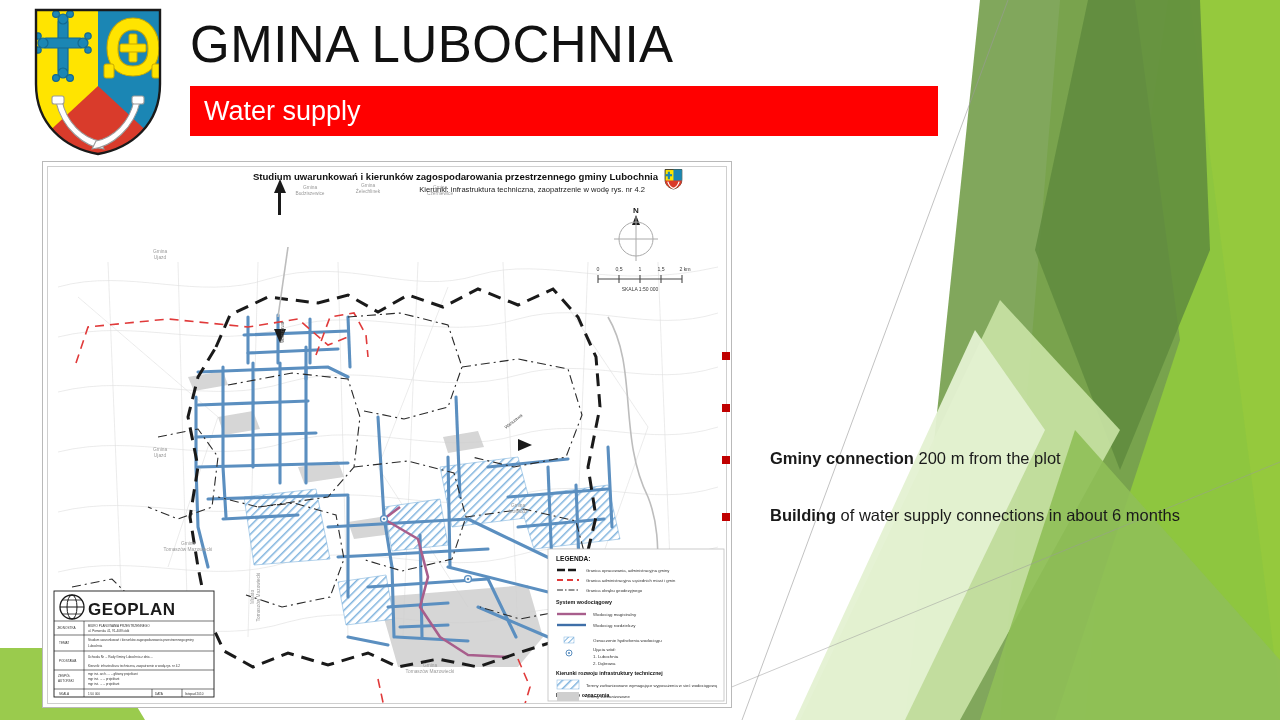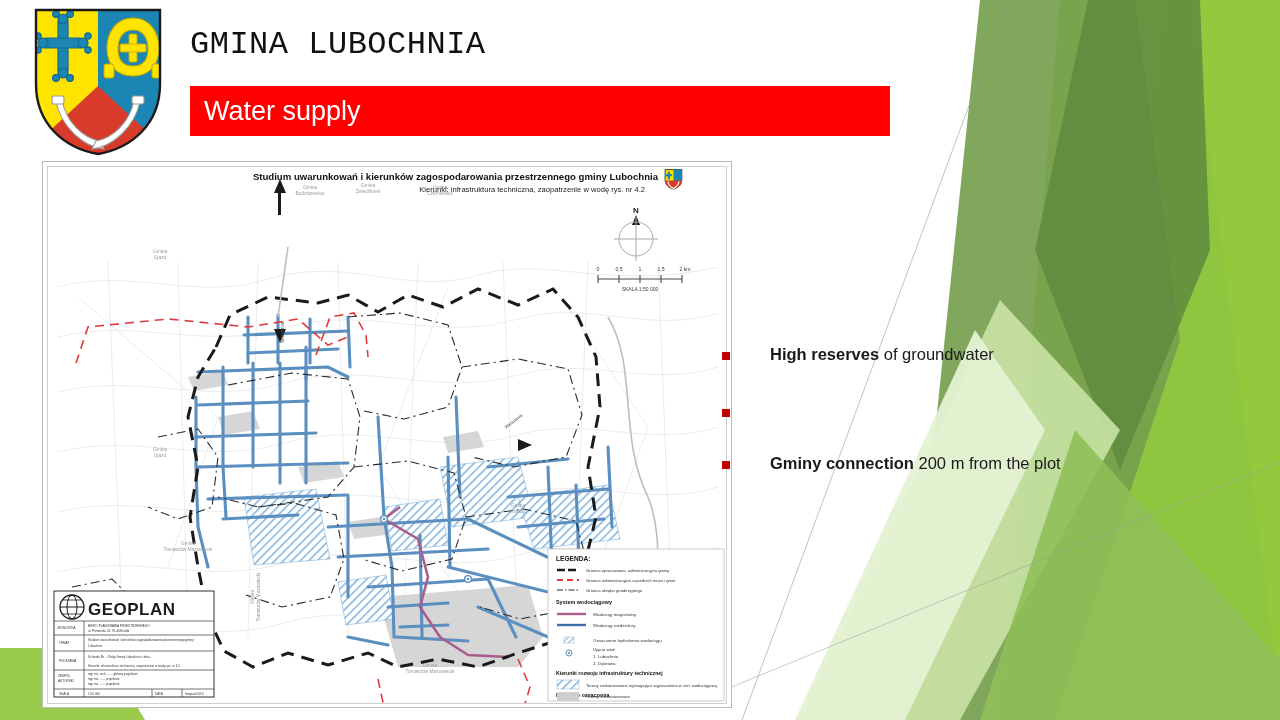--- a/index.html
+++ b/index.html
@@ -7,24 +7,24 @@
        font-family:"Liberation Sans",sans-serif;position:relative;}
 
   
   #deco{position:absolute;inset:0;width:1280px;height:720px;z-index:0;pointer-events:none;}
 
   
   #crest{position:absolute;left:28px;top:6px;width:140px;height:152px;z-index:5;}
 
   
   #main-title{position:absolute;left:190px;top:22px;z-index:6;
-      font-family:Liberation Mono, monospace;font-size:32px;line-height:46px;
+      font-family:Liberation Sans, sans-serif;font-size:51px;line-height:46px;
       color:#111111;letter-spacing:.5px;white-space:nowrap;}
   #subtitle-bar{position:absolute;left:190px;top:86px;width:700px;height:50px;
-      background:#FF0000;z-index:6;}
+      background:#FF0000;z-index:6;padding-left:48px;}
   #subtitle-text{position:absolute;left:14px;top:8px;font-size:27px;line-height:34px;
       color:#ffffff;font-family:"Liberation Sans",sans-serif;white-space:nowrap;}
 
   
   #map-figure{position:absolute;left:42px;top:161px;width:688px;height:545px;
       background:#ffffff;border:1px solid #b9b9b9;z-index:4;overflow:hidden;}
   #map-inner{position:absolute;left:4px;top:4px;width:678px;height:536px;
       border:1px solid #cfcfcf;background:#ffffff;overflow:hidden;}
   #map-svg{position:absolute;left:0;top:0;}
 
@@ -429,30 +429,33 @@
     <span style="width:22px;height:9px;background:#cfcfcf;display:inline-block;"></span>
     <span style="font-size:4.4px;color:#333;margin-left:7px;white-space:nowrap;">Tereny zurbanizowane</span>
   </div>
  </div>
 </div>
 
 <div id="bullets">
 
   <div class="bullet-row">
     <span class="bullet-mark"></span>
-    <span class="bullet-text">
-      <b>High reserves</b><span> of groundwater</span>
-    </span>
   </div>
 
   <div class="bullet-row">
     <span class="bullet-mark"></span>
   </div>
 
   <div class="bullet-row">
     <span class="bullet-mark"></span>
     <span class="bullet-text">
       <b>Gminy connection</b><span> 200 m from the plot</span>
     </span>
   </div>
 
+  <div class="bullet-row">
+    <span class="bullet-mark"></span>
+    <span class="bullet-text">
+      <b>Building</b><span> of water supply connections in about 6 months</span>
+    </span>
+  </div>
 
 </div>
 
 </body></html>

